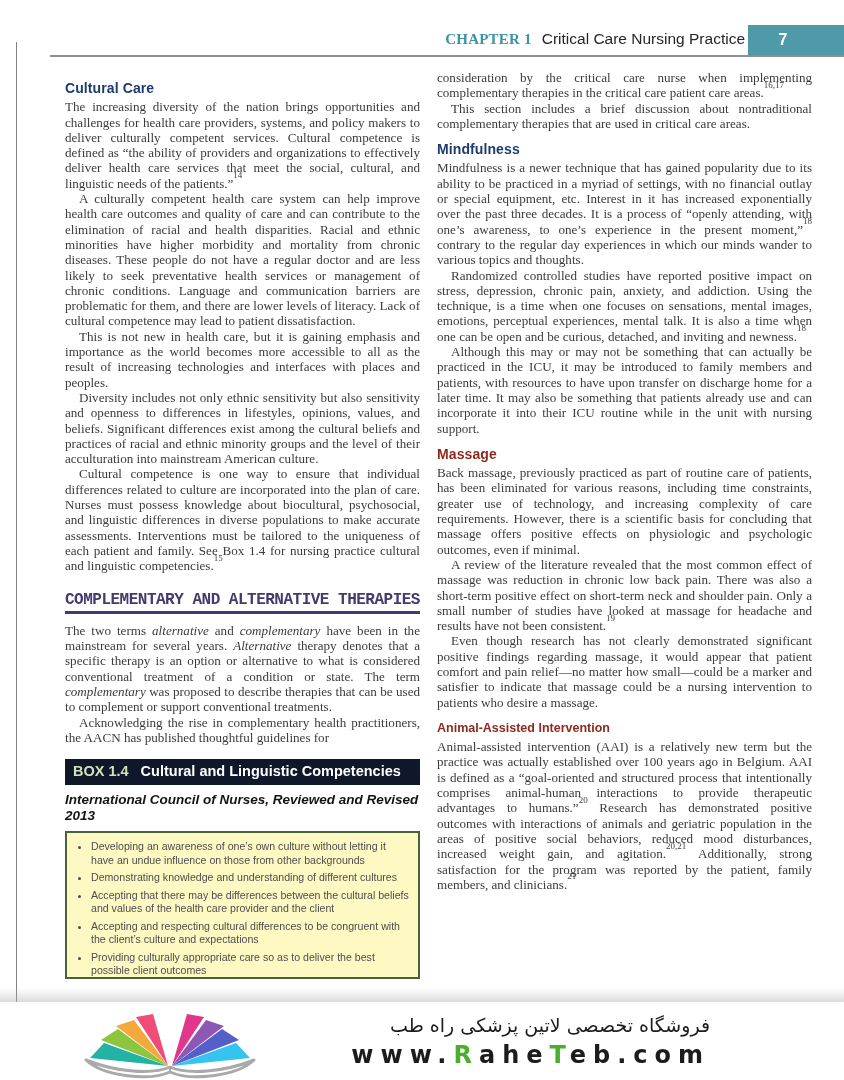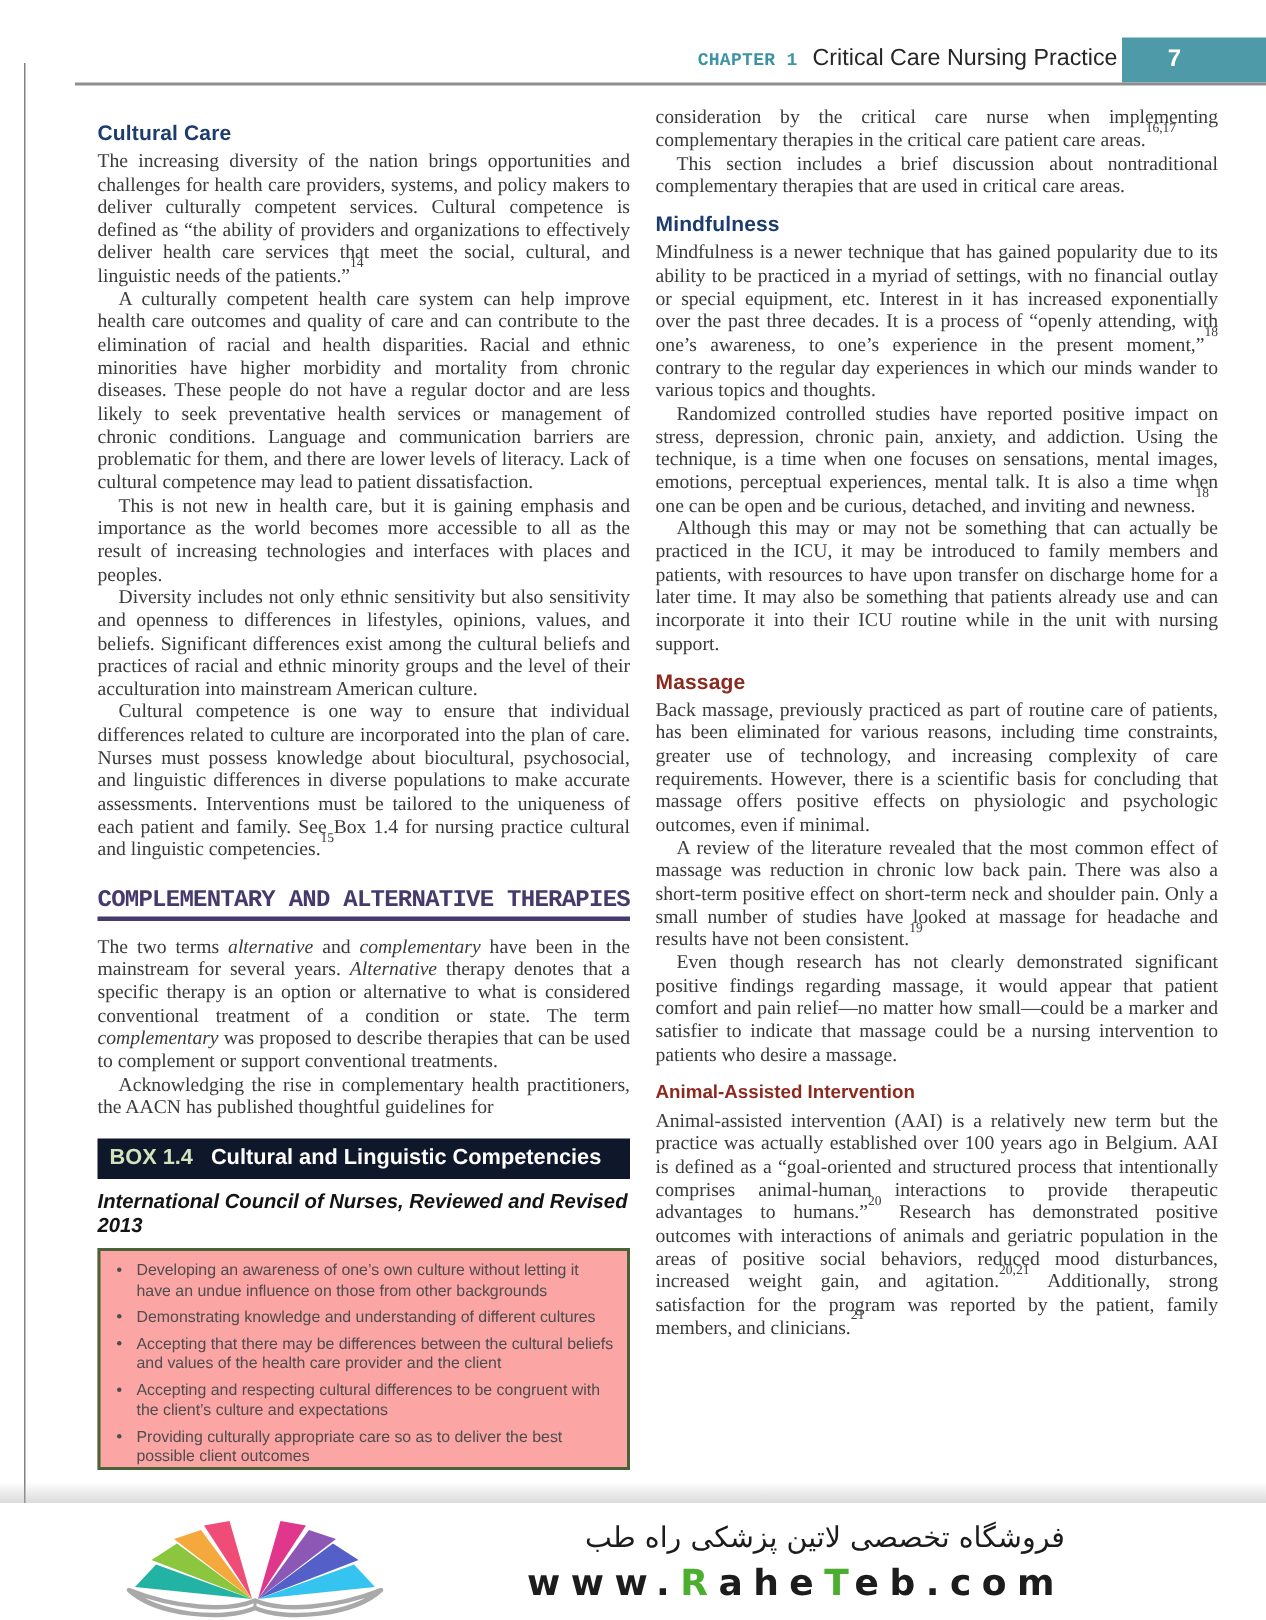--- a/index.html
+++ b/index.html
@@ -5,21 +5,21 @@
   html,body{margin:0;padding:0;background:#fff;}
   .page{position:relative;width:844px;height:1080px;background:#fff;overflow:hidden;
         font-family:"Liberation Serif", serif;}
   .content{position:absolute;top:0;left:0;width:844px;height:1002px;overflow:hidden;}
 
   
   .left-rule{position:absolute;left:16px;top:42px;width:1px;height:962px;background:#5a5a5a;opacity:.75;}
 
   
   .header-text{position:absolute;top:30px;left:0;width:745px;text-align:right;white-space:nowrap;}
-  .chapter-label{font-family:Liberation Mono, monospace;font-weight:bold;font-size:12px;letter-spacing:.2px;}
+  .chapter-label{font-family:Liberation Serif, serif;font-weight:bold;font-size:15px;letter-spacing:.2px;}
   .chapter-title{font-family:"Liberation Sans",sans-serif;font-size:15.5px;color:#262626;margin-left:10px;}
   .page-num-box{position:absolute;top:25px;left:748px;width:96px;height:30px;display:flex;align-items:center;justify-content:center;padding-right:26px;box-sizing:border-box;}
   .page-num-box span{color:#fff;font-family:"Liberation Sans",sans-serif;font-weight:bold;font-size:16px;}
   .header-rule{position:absolute;top:55px;left:50px;width:794px;height:2px;background:#8f8f8f;}
 
   
   .col{position:absolute;top:70px;font-size:13.1px;line-height:15.3px;color:#3b3b3b;text-align:justify;}
   .col-left{left:65px;width:355px;}
   .col-right{left:437px;width:375px;}
   .para{margin:0;}
@@ -82,21 +82,21 @@
           <div class="heading h1-purple" style="color: rgb(69, 58, 107); border-bottom-color: rgb(69, 58, 107);">COMPLEMENTARY AND ALTERNATIVE THERAPIES</div>
           <div class="para">The two terms <i>alternative</i> and <i>complementary</i> have been in the mainstream for several years. <i>Alternative</i> therapy denotes that a specific therapy is an option or alternative to what is considered conventional treatment of a condition or state. The term <i>complementary</i> was proposed to describe therapies that can be used to complement or support conventional treatments.</div>
           <div class="para ind">Acknowledging the rise in complementary health practitioners, the AACN has published thoughtful guidelines for</div>
         </div>
 
       <div class="box">
         <div class="box-header" id="box-header" style="background: #0f172a;">
           <span class="box-label" id="box-label" style="color: rgb(207, 227, 189);">BOX 1.4</span><span class="box-title">Cultural and Linguistic Competencies</span>
         </div>
         <div class="box-subtitle">International Council of Nurses, Reviewed and Revised 2013</div>
-        <div class="box-body" id="box-body" style="background: #fca5a5; border-color: rgb(74, 98, 56);">
+        <div class="box-body" id="box-body" style="background: #fef9c3; border-color: rgb(74, 98, 56);">
           <ul id="box-list">
               <li>Developing an awareness of one’s own culture without letting it have an undue influence on those from other backgrounds</li>
               <li>Demonstrating knowledge and understanding of different cultures</li>
               <li>Accepting that there may be differences between the cultural beliefs and values of the health care provider and the client</li>
               <li>Accepting and respecting cultural differences to be congruent with the client’s culture and expectations</li>
               <li>Providing culturally appropriate care so as to deliver the best possible client outcomes</li>
             </ul>
         </div>
       </div>
     </div>

